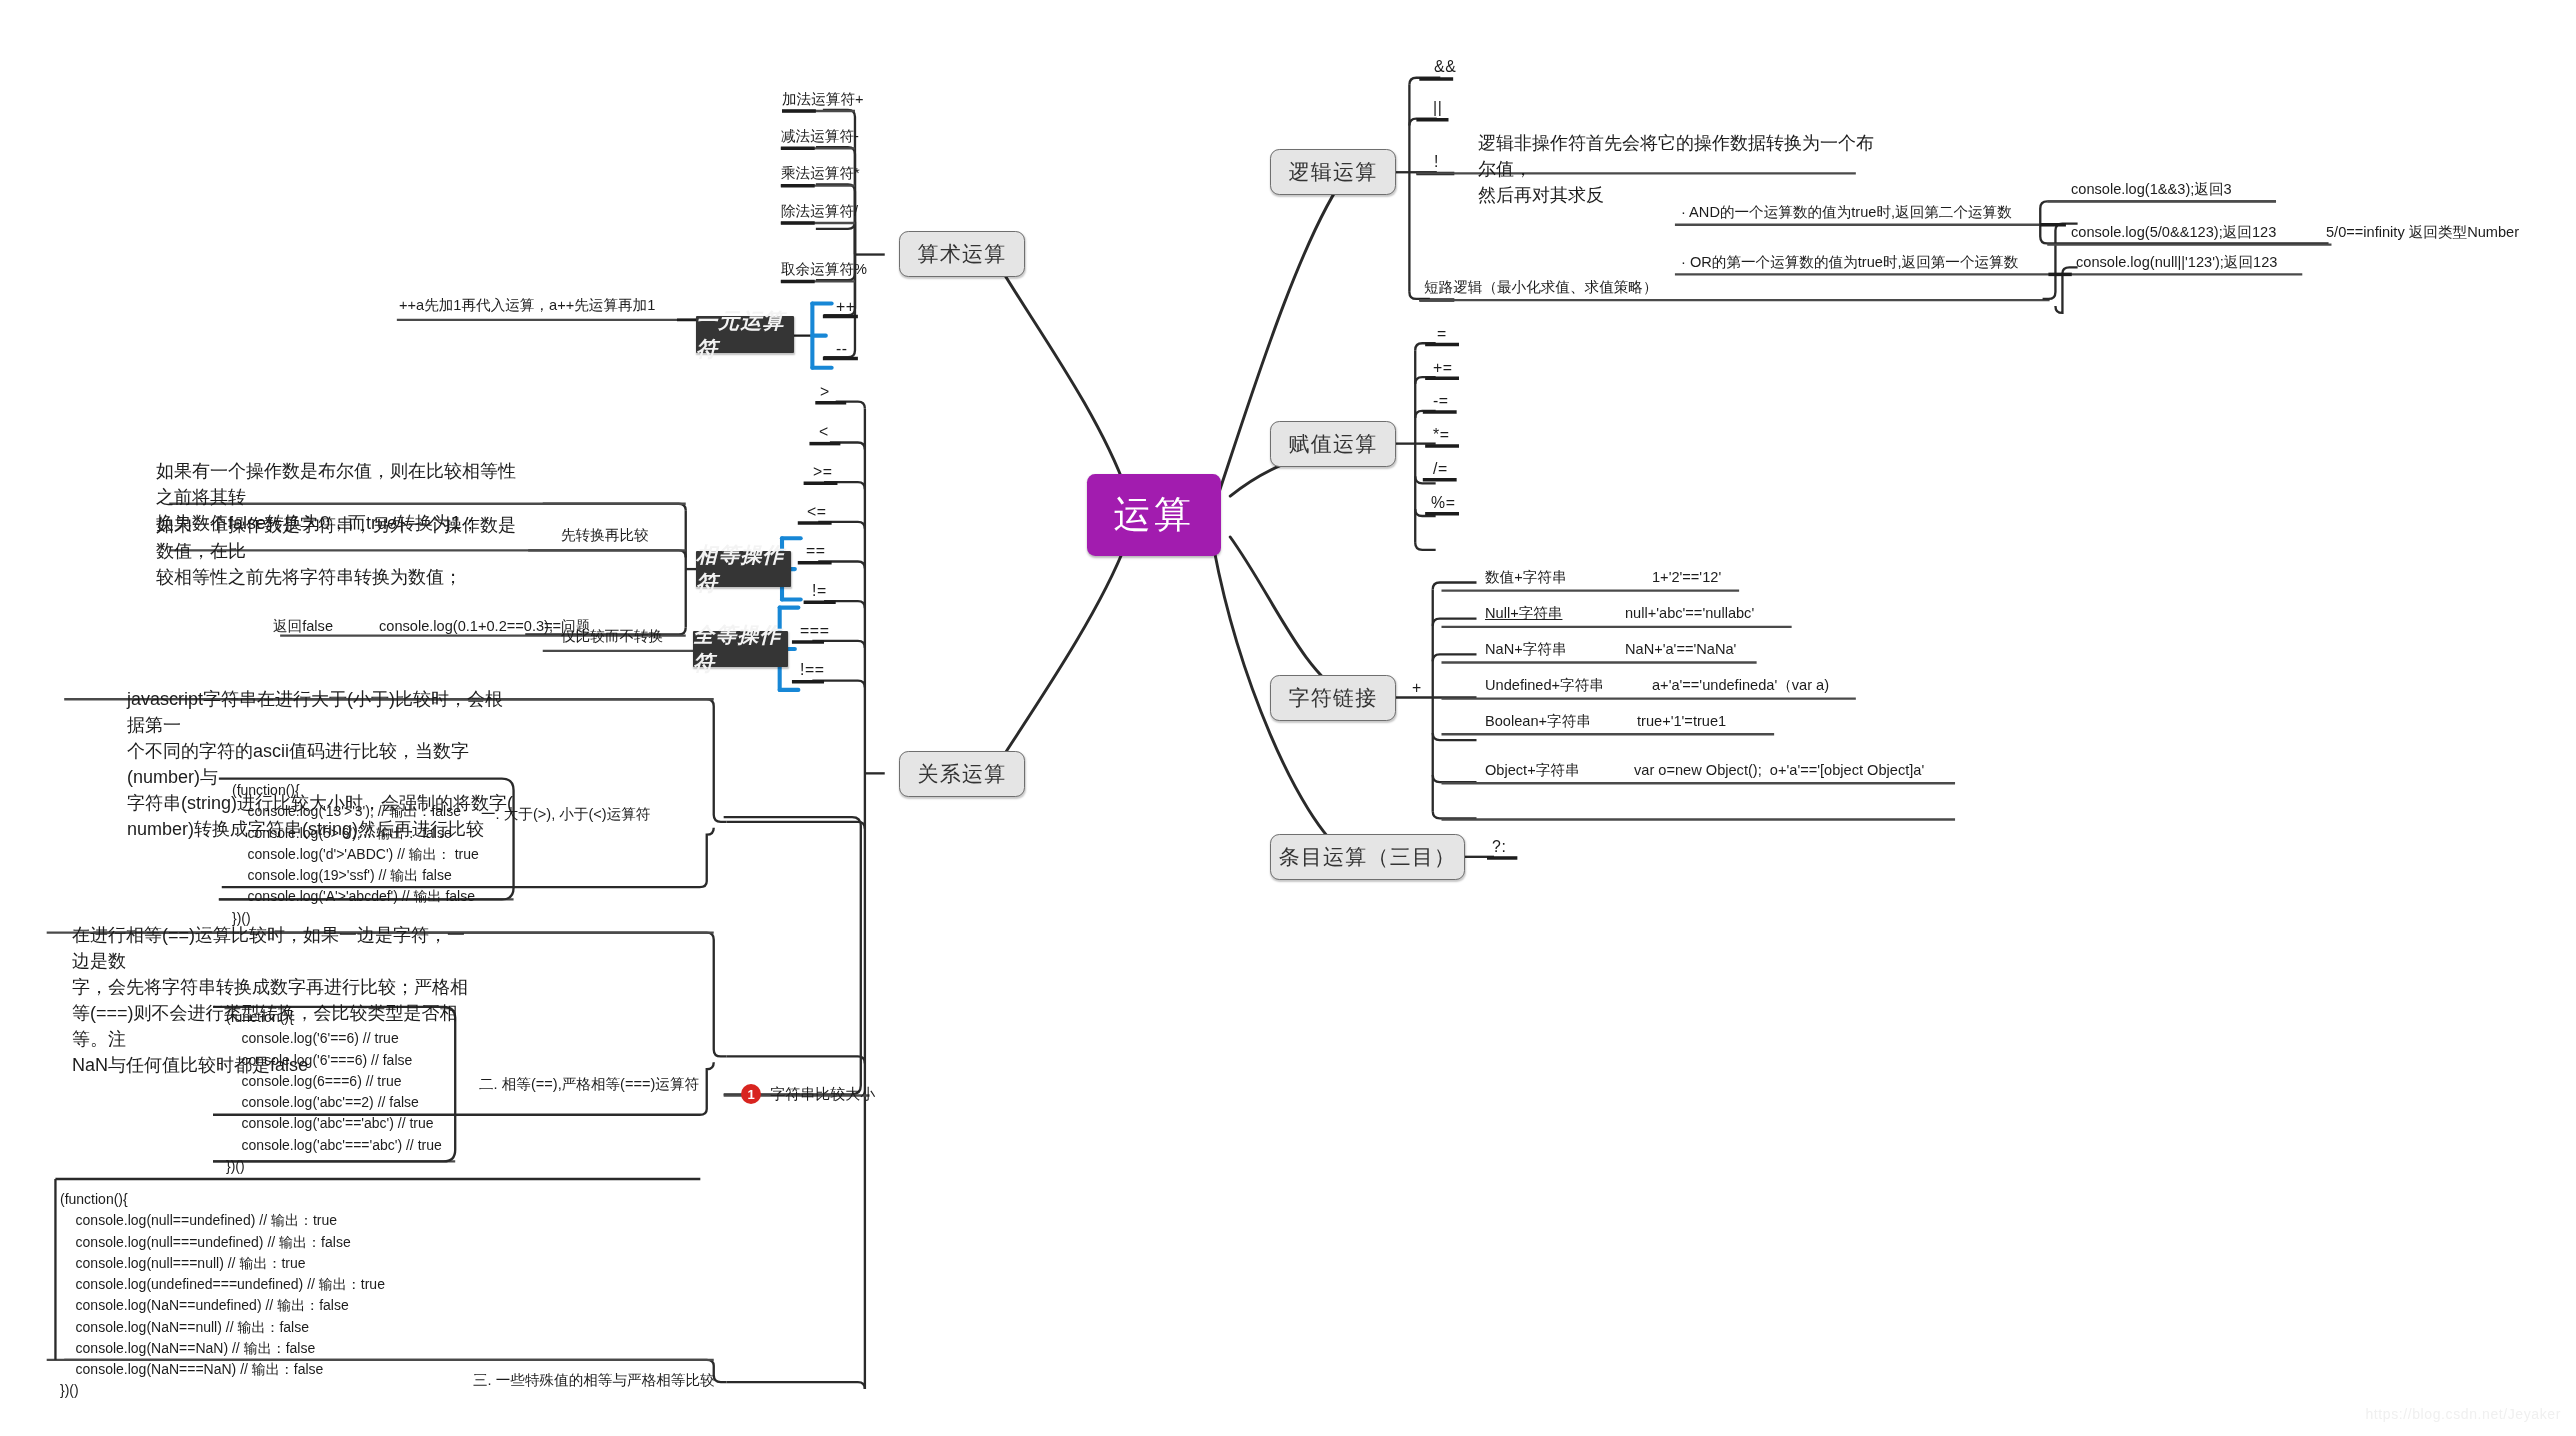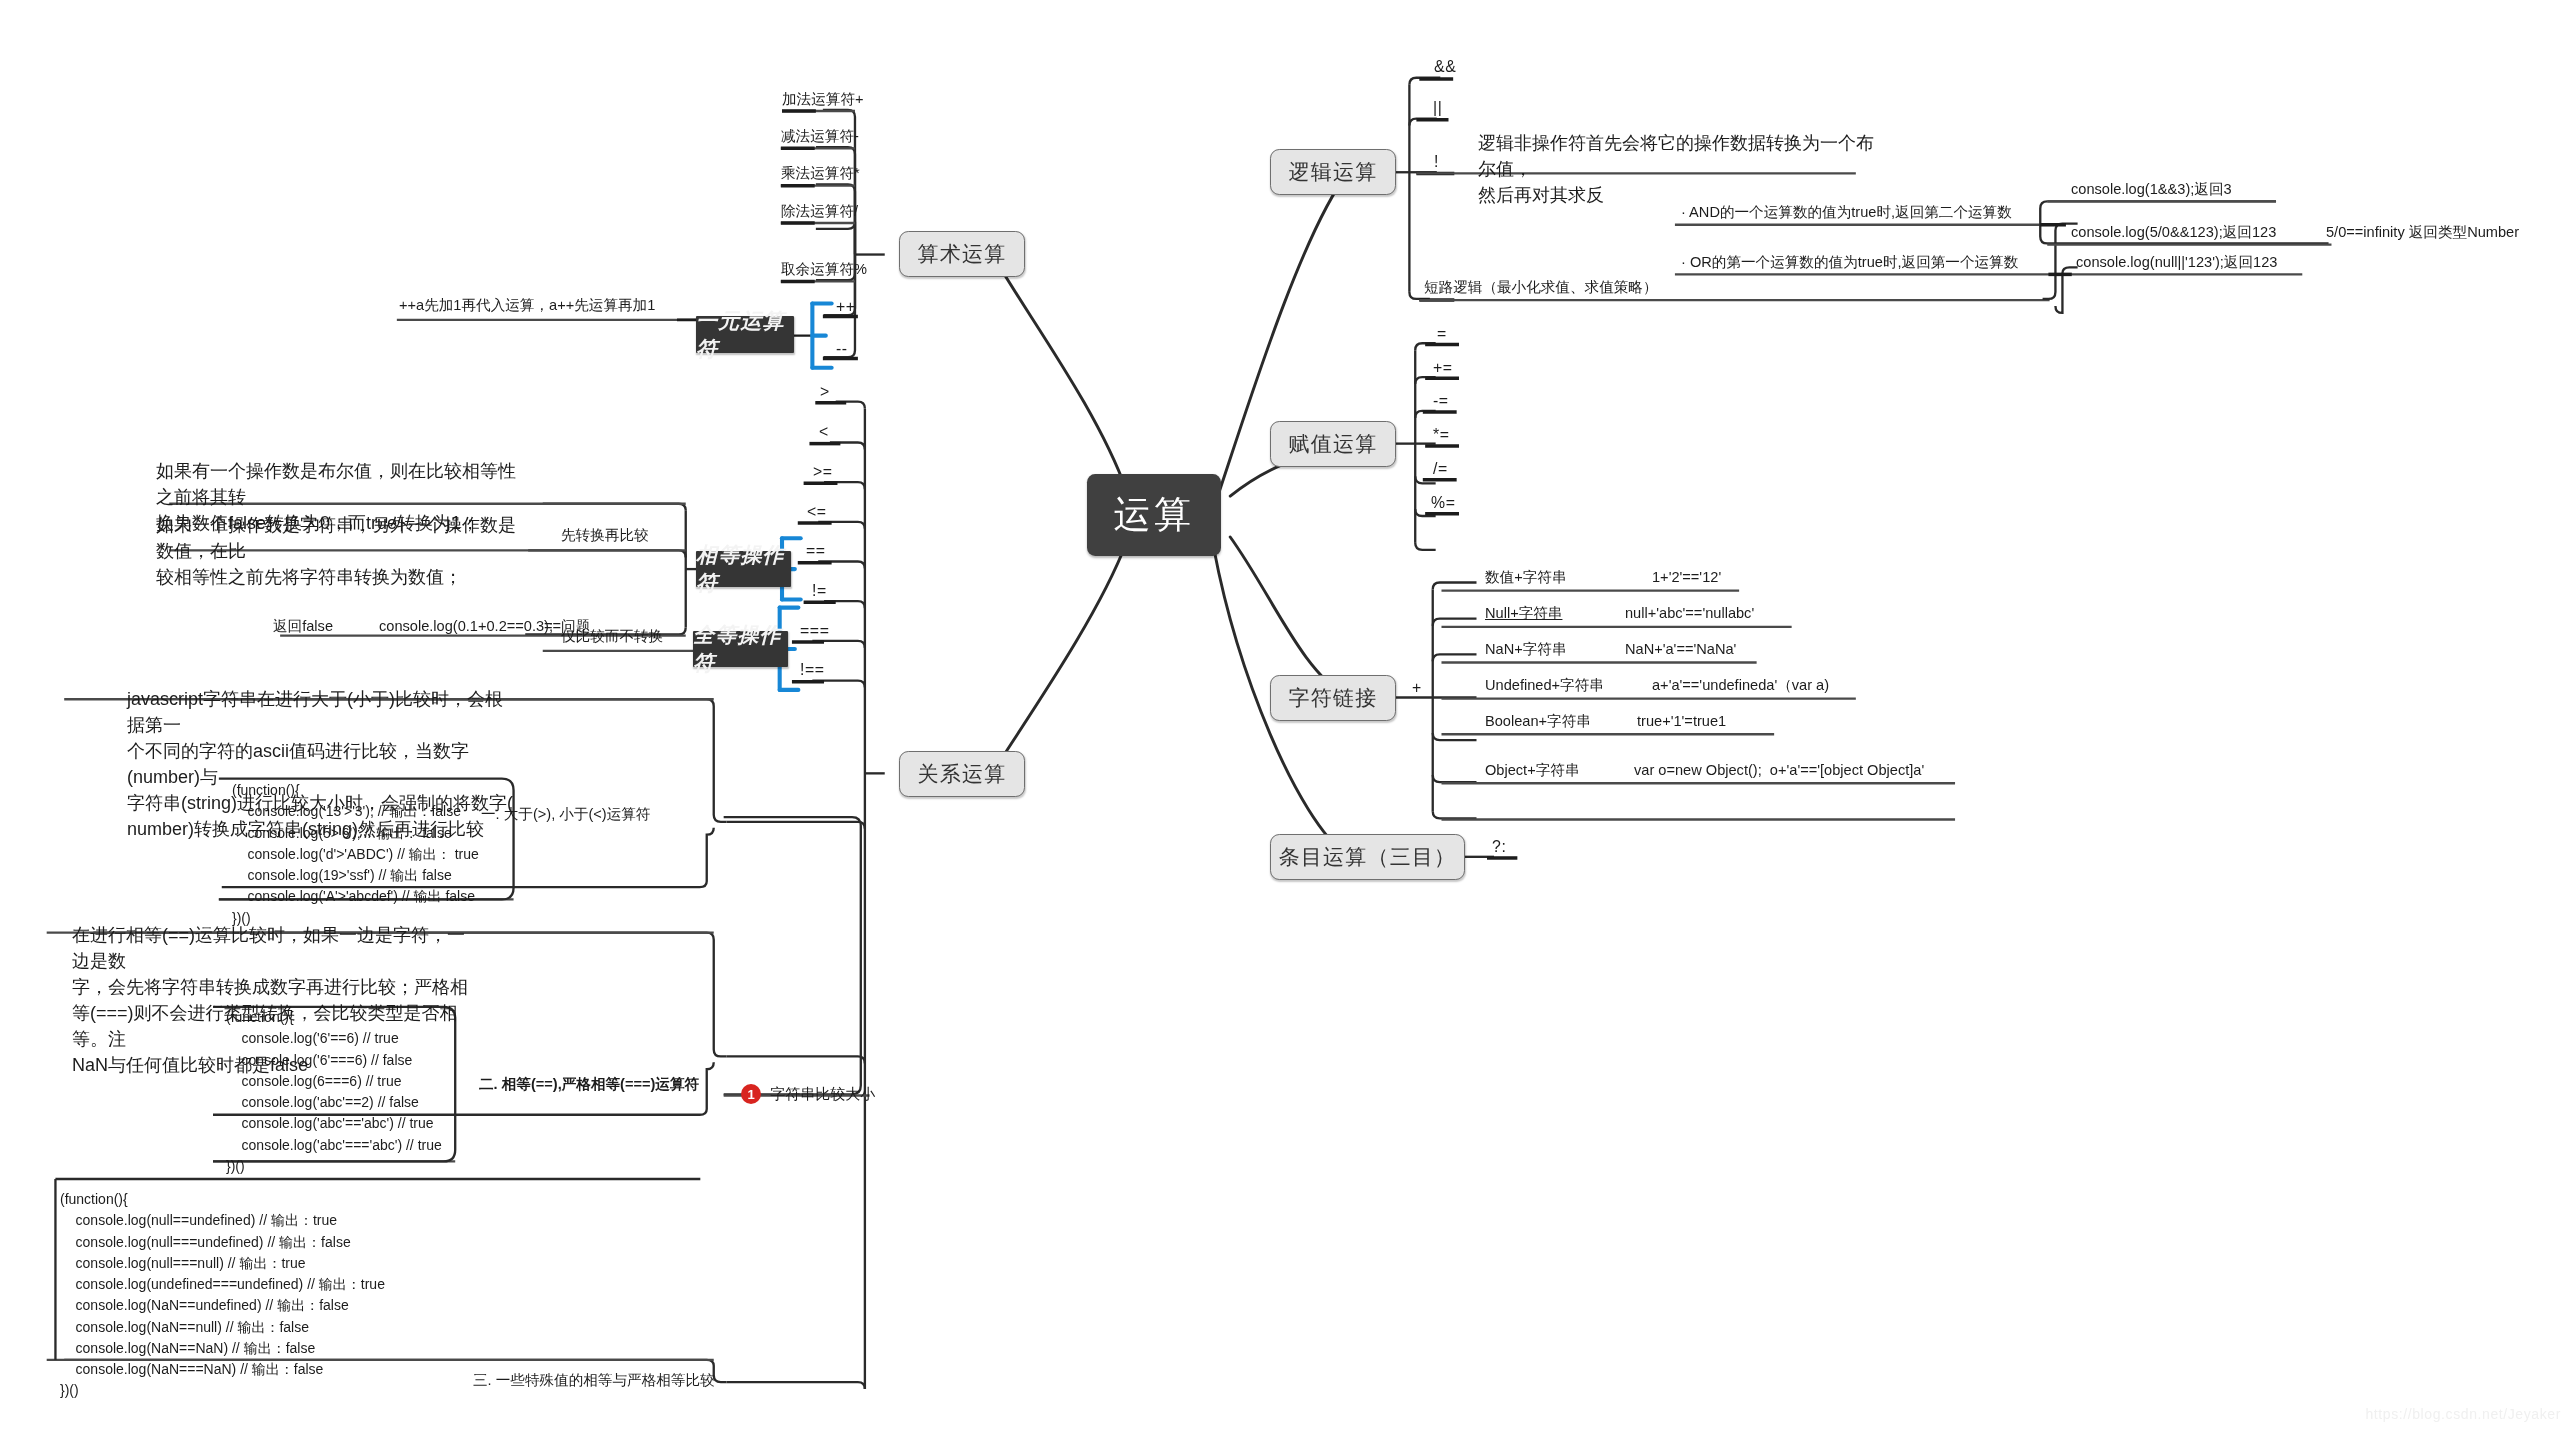--- a/index.html
+++ b/index.html
@@ -4,21 +4,21 @@
 <style>
   html,body{margin:0;padding:0;background:#ffffff;}
   body{font-family:"Liberation Sans","DejaVu Sans",sans-serif;color:#222;}
   #canvas{position:relative;width:2576px;height:1437px;background:#fff;overflow:hidden;}
   svg.wires{position:absolute;left:0;top:0;width:2576px;height:1437px;pointer-events:none;}
 
   
   .node{position:absolute;box-sizing:border-box;}
 
   .root-node{
-    background:#404040;color:#fff;border-radius:8.2px;
+    background:#a21caf;color:#fff;border-radius:8.2px;
     display:flex;align-items:center;justify-content:center;
     font-size:37px;letter-spacing:3.5px;
     box-shadow:0 1.2px 2.3px rgba(0,0,0,.28);
   }
   .branch-node{
     background:#e5e5e5;border:1.2px solid #6f6f6f;border-radius:9.3px;
     display:flex;align-items:center;justify-content:center;
     font-size:21px;color:#333;letter-spacing:1.2px;
     box-shadow:0.6px 1.2px 1.8px rgba(0,0,0,.22);
   }
@@ -379,21 +379,21 @@
 等(===)则不会进行类型转换，会比较类型是否相等。注
 NaN与任何值比较时都是false</div>
   <div class="leaf code" style="left:226px;top:1007px;">(function(){
     console.log('6'==6) // true
     console.log('6'===6) // false
     console.log(6===6) // true
     console.log('abc'==2) // false
     console.log('abc'=='abc') // true
     console.log('abc'==='abc') // true
 })()</div>
-  <div class="leaf" style="left:479px;top:1074px;font-weight:bold;">二. 相等(==),严格相等(===)运算符</div>
+  <div class="leaf" style="left:479px;top:1074px;">二. 相等(==),严格相等(===)运算符</div>
 
   <div class="leaf code" style="left:60px;top:1189px;">(function(){
     console.log(null==undefined) // 输出：true
     console.log(null===undefined) // 输出：false
     console.log(null===null) // 输出：true
     console.log(undefined===undefined) // 输出：true
     console.log(NaN==undefined) // 输出：false
     console.log(NaN==null) // 输出：false
     console.log(NaN==NaN) // 输出：false
     console.log(NaN===NaN) // 输出：false

